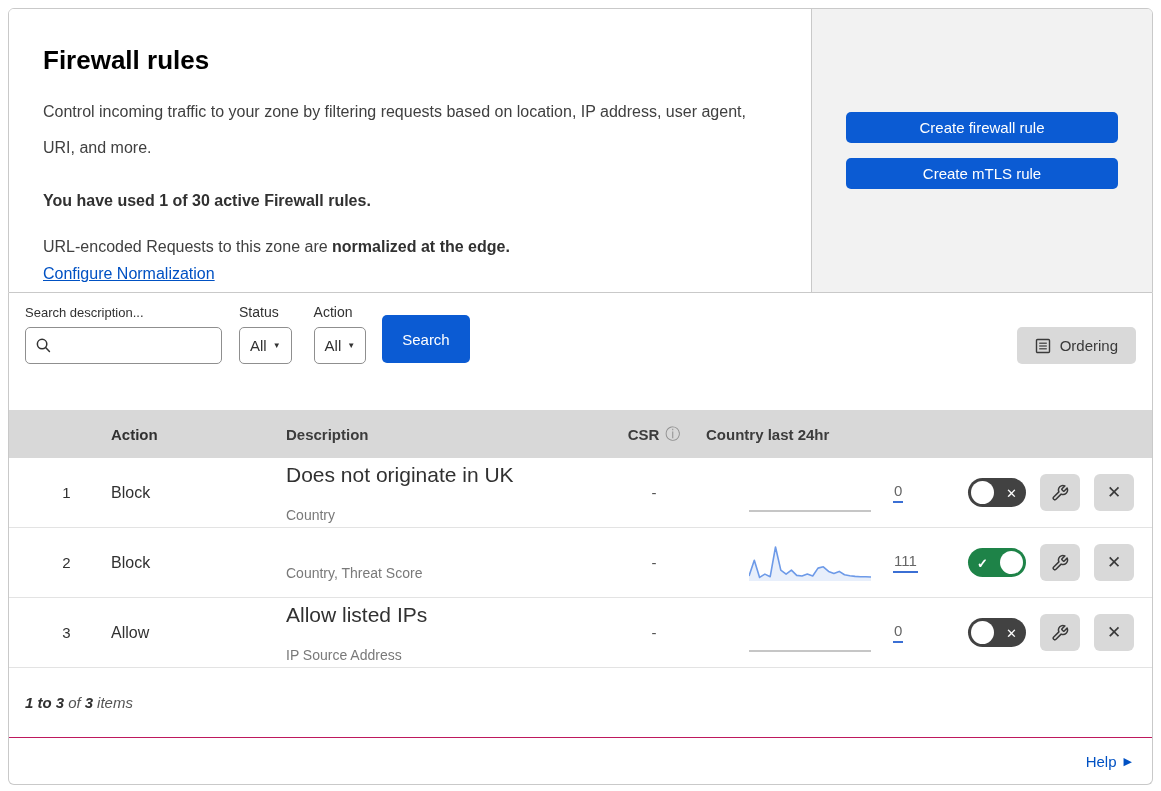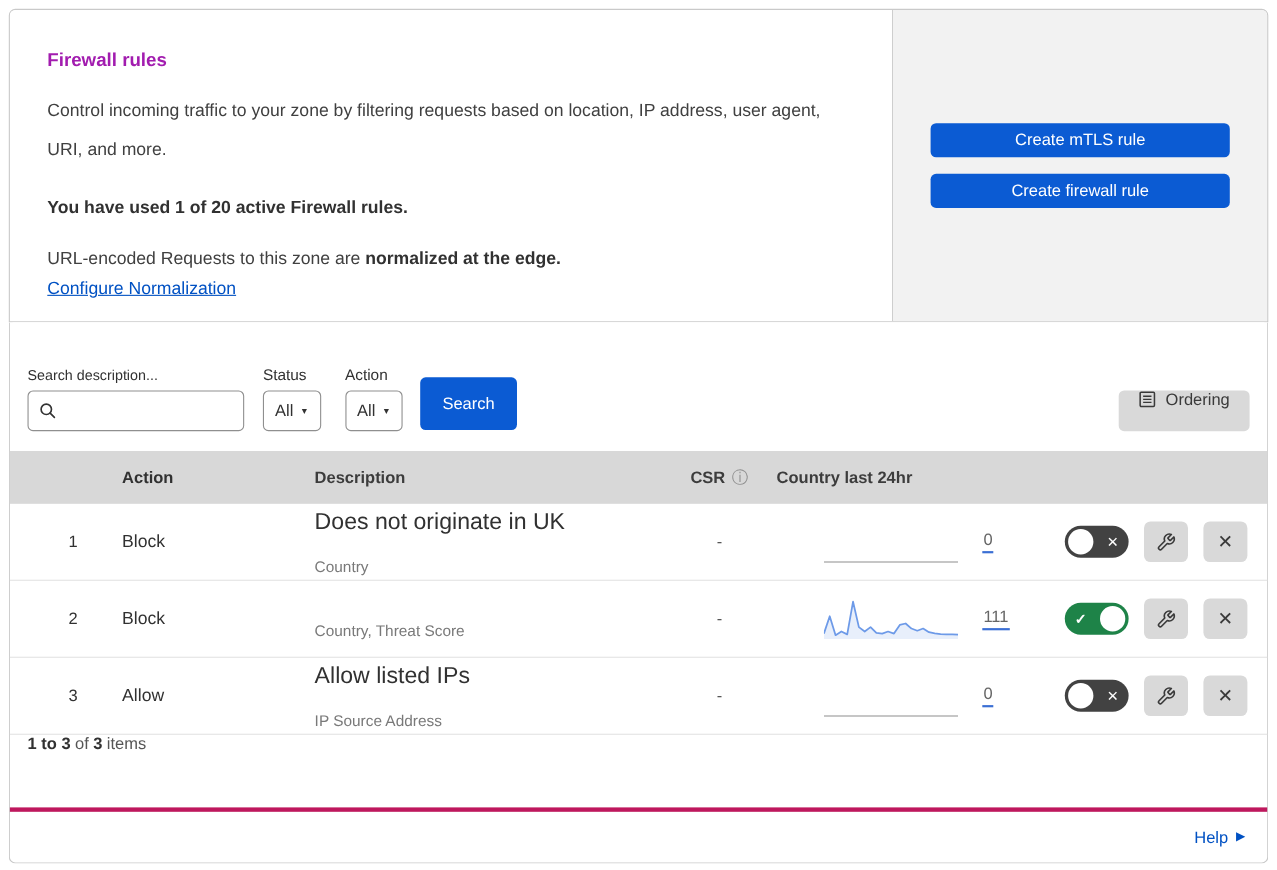--- a/index.html
+++ b/index.html
@@ -5,45 +5,45 @@
   :root{
     --accent:#0b5bd3; --link:#0051c3; --toggle-on:#1e8348; --toggle-off:#424242; --spark:#6d9ae8;
   }
   *{box-sizing:border-box; font-family:"Liberation Sans", sans-serif;}
   html,body{margin:0;padding:0;background:#fff;}
   .page{width:1145px;margin:8px;}
 
   
   .top-row{display:flex;height:285px;border:1px solid #c9c9c9;border-radius:6px 6px 0 0;overflow:hidden;}
   .header-card{width:803px;background:#fff;border-right:1px solid #c9c9c9;padding:36px 40px 0 34px;}
-  .page-title{font-size:17px;font-weight:600;color:#a21caf;margin:0 0 18px;}
+  .page-title{font-size:26px;font-weight:600;color:#000000;margin:0 0 18px;}
   .desc{font-size:16px;color:#404040;line-height:36px;max-width:745px;margin:0 0 26px;}
   .usage{font-size:16px;font-weight:700;color:#313131;margin:0 0 28px;}
   .norm{font-size:16px;color:#404040;margin:0 0 9px;}
   .norm b{color:#313131;}
   .cfg-link{font-size:16px;color:var(--link);text-decoration:underline;cursor:pointer;}
   .actions-panel{flex:1;background:#f2f2f2;display:flex;flex-direction:column;justify-content:center;align-items:center;gap:15px;}
   .btn-primary{background:var(--accent);color:#fff;border:none;border-radius:5px;font-size:15px;cursor:pointer;}
   .actions-panel .btn-primary{width:272px;height:31px;}
 
   
   .main-card{border:1px solid #c9c9c9;border-top:none;border-radius:0 0 6px 6px;background:#fff;}
 
   
-  .filter-bar{display:flex;align-items:flex-end;padding:26px 16px 18px 16px;height:117px;}
+  .filter-bar{display:flex;align-items:flex-end;padding:26px 16px 46px 16px;height:117px;}
   .field{display:flex;flex-direction:column;gap:7px;}
   .f-label{font-size:13px;color:#313131;}
   .f-label.lg{font-size:14px;}
   .search-box{width:197px;height:37px;border:1px solid #8f8f8f;border-radius:5px;display:flex;align-items:center;padding:0 9px;background:#fff;margin-right:17px;}
   .search-box input{border:none;outline:none;flex:1;font-size:14px;min-width:0;background:transparent;}
   .search-icon{display:flex;margin-right:4px;}
   .dropdown{height:37px;border:1px solid #8f8f8f;border-radius:5px;background:#fff;padding:0 10px;display:flex;align-items:center;gap:6px;font-size:15px;color:#313131;cursor:pointer;}
   .dd-status{margin-right:22px;} .dd-action{margin-right:16px;}
   .btn-search{height:48px;padding:0 20px;margin-bottom:1px;}
-  .btn-ordering{margin-left:auto;height:37px;background:#d9d9d9;border:none;border-radius:5px;display:flex;gap:9px;padding:0 18px;font-size:15px;color:#3a3a3a;cursor:pointer;}
+  .btn-ordering{margin-left:auto;height:37px;background:#d9d9d9;border:none;border-radius:5px;display:flex;align-items:center;gap:9px;padding:0 18px;font-size:15px;color:#3a3a3a;cursor:pointer;}
 
   
   .thead,.trow{display:grid;grid-template-columns:95px 175px 330px 90px 235px 1fr;align-items:center;}
   .thead{height:48px;background:#d8d8d8;font-weight:600;font-size:15px;color:#3c3c3c;}
   .trow{height:70px;border-bottom:1px solid #e3e3e3;}
   .c-num{text-align:center;padding-left:20px;font-size:15px;color:#313131;}
   .c-action{padding-left:7px;font-size:16px;color:#313131;}
   .thead .c-action{font-size:15px;}
   .c-desc{padding-left:7px;}
   .d-main{font-size:21px;color:#313131;}
@@ -65,44 +65,44 @@
   .toggle.off .t-knob{left:3px;}
   .toggle.off .t-x{display:block;right:9px;font-size:13px;}
   .toggle.on{background:var(--toggle-on);}
   .toggle.on .t-knob{left:32px;}
   .toggle.on .t-check{display:block;left:9px;font-size:13px;font-weight:700;}
 
   .icon-btn{width:40px;height:37px;background:#d9d9d9;border:none;border-radius:6px;display:flex;align-items:center;justify-content:center;color:#3a3a3a;cursor:pointer;flex:none;}
   .x-glyph{font-size:17px;color:#3a3a3a;line-height:1;}
 
   
-  .t-footer{height:70px;display:flex;align-items:flex-start;padding-left:16px;font-size:15px;color:#555;border-bottom:4px solid #be185d;}
+  .t-footer{height:70px;display:flex;align-items:center;padding-left:16px;font-size:15px;color:#555;border-bottom:1px solid #be185d;font-style:italic;}
   .t-footer b{color:#313131;}
   .t-footer span, .t-footer b{margin-right:4px;}
   .help-bar{height:46px;display:flex;align-items:center;justify-content:flex-end;padding-right:20px;}
   .help-link{color:var(--link);font-size:15px;display:flex;align-items:center;gap:7px;text-decoration:none;cursor:pointer;}
   .tri{font-size:11px;line-height:1;}
   .caret{font-size:8px;color:#333;}
 </style>
 </head>
 <body>
 
 <div class="page">
 
   <div class="top-row">
     <div class="header-card">
       <h1 class="page-title">Firewall rules</h1>
       <p class="desc">Control incoming traffic to your zone by filtering requests based on location, IP address, user agent, URI, and more.</p>
-      <p class="usage">You have used 1 of 20 active Firewall rules.</p>
+      <p class="usage">You have used 1 of 30 active Firewall rules.</p>
       <p class="norm"><span>URL-encoded Requests to this zone are </span><b>normalized at the edge.</b></p>
       <a class="cfg-link">Configure Normalization</a>
     </div>
     <div class="actions-panel">
+      <button class="btn-primary">Create firewall rule</button>
       <button class="btn-primary">Create mTLS rule</button>
-      <button class="btn-primary">Create firewall rule</button>
     </div>
   </div>
 
   <div class="main-card">
 
     <div class="filter-bar">
       <div class="field">
         <label class="f-label">Search description...</label>
         <div class="search-box">
           <span class="search-icon">

